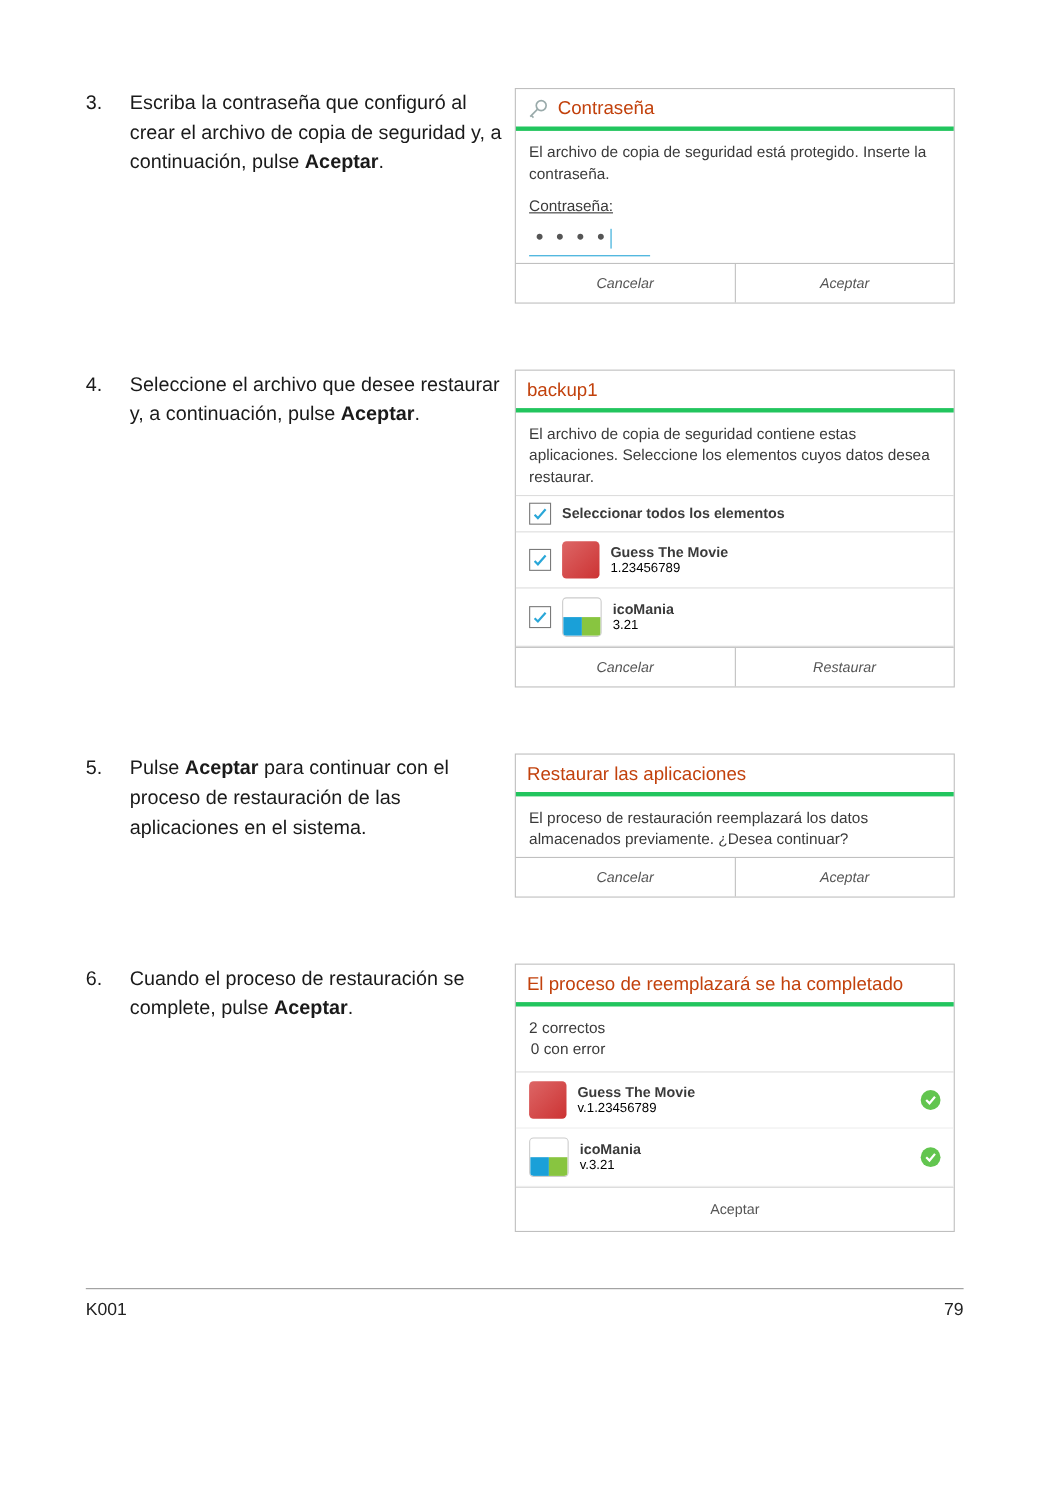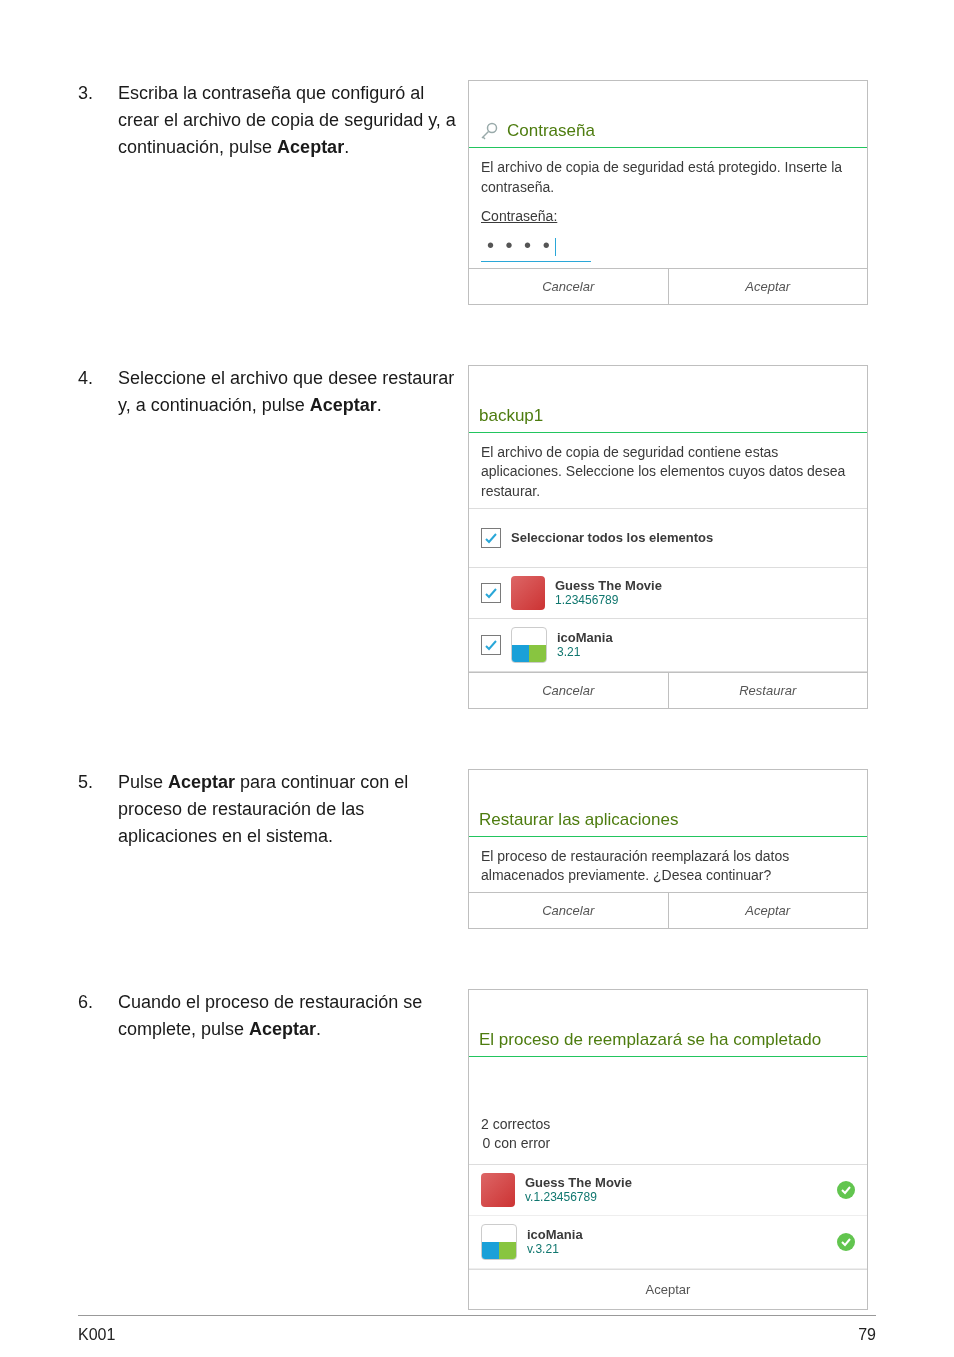--- a/index.html
+++ b/index.html
@@ -43,24 +43,23 @@
     width: 398px;
     border: 1px solid #bfbfbf;
     background: #fff;
     font-size: 14px;
     color: #3a3a3a;
   }
   .dlg-header {
     display: flex;
     align-items: center;
     padding: 8px 10px 6px;
-    color: #4d7c0f;
+    color: #c2410c;
     font-size: 17px;
-    border-bottom: 1px solid #22c55e;
-    margin-top: 32px;
+    border-bottom: 4px solid #22c55e;
   }
   .dlg-header svg { margin-right: 8px; }
   .dlg-body {
     padding: 10px 12px 6px;
     line-height: 1.4;
   }
   .dlg-label { margin-top: 10px; text-decoration: underline; }
   .pw-input {
     margin-top: 2px;
     padding: 2px 4px 2px 6px;
@@ -89,21 +88,21 @@
     padding: 10px 0;
     font-size: 13px;
     color: #555;
   }
   .dlg-buttons .btn + .btn { border-left: 1px solid #c0c0c0; }
 
   
   .select-all-row {
     display: flex;
     align-items: center;
-    padding: 19px 12px;
+    padding: 6px 12px;
     font-weight: 700;
     font-size: 13px;
     border-top: 1px solid #ddd;
     border-bottom: 1px solid #ddd;
   }
   .app-row {
     display: flex;
     align-items: center;
     padding: 8px 12px;
     border-bottom: 1px solid #ddd;
@@ -141,31 +140,31 @@
     background: #1aa0d8;
   }
   .app-icon.ico::after {
     content: "";
     position: absolute; right:0; bottom:0;
     width: 50%; height: 50%;
     background: #88c540;
   }
   .app-meta { display: flex; flex-direction: column; }
   .app-name { font-weight: 700; font-size: 13px; }
-  .app-version { font-size: 12px; color: #0f766e; }
+  .app-version { font-size: 12px; color: #000000; }
 
   
   .status-row {
     display: flex;
     justify-content: space-between;
     padding: 10px 12px;
     border-bottom: 1px solid #ddd;
     font-size: 14px;
   }
-  .status-counts { text-align: right; line-height: 1.4; margin-top: 48px; }
+  .status-counts { text-align: right; line-height: 1.4; }
   .completed-app-row {
     display: flex;
     align-items: center;
     justify-content: space-between;
     padding: 8px 12px;
     border-bottom: 1px solid #eee;
   }
   .completed-left {
     display: flex;
     align-items: center;
@@ -180,21 +179,21 @@
   .single-btn {
     text-align: center;
     padding: 12px 0;
     font-size: 13px;
     color: #555;
     border-top: 1px solid #ddd;
   }
 
   .footer {
     position: absolute;
-    left: 78px; right: 78px; bottom: 56px;
+    left: 78px; right: 78px; bottom: 40px;
     display: flex;
     justify-content: space-between;
     border-top: 1px solid #999;
     padding-top: 10px;
     font-size: 16px;
     color: #222;
   }
 </style>
 </head>
 <body>

